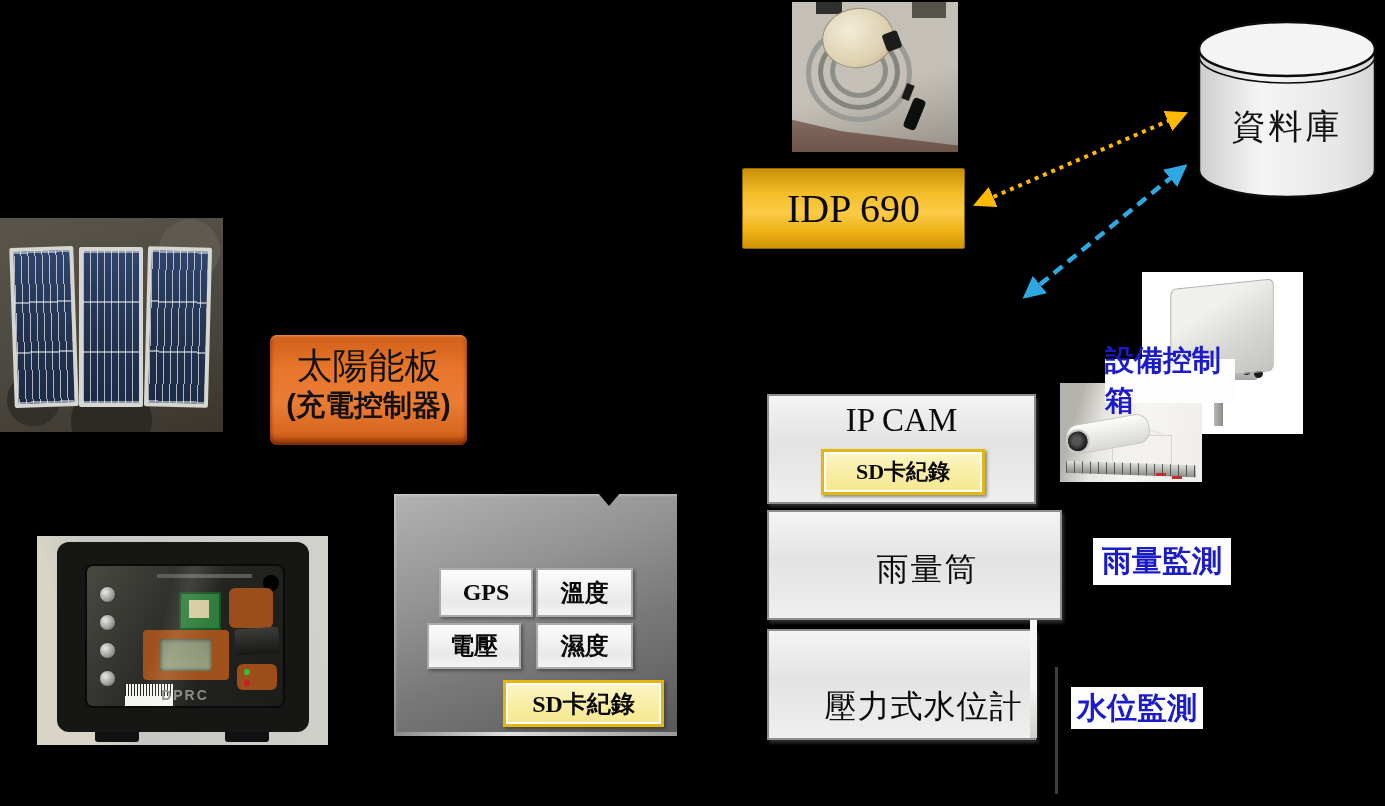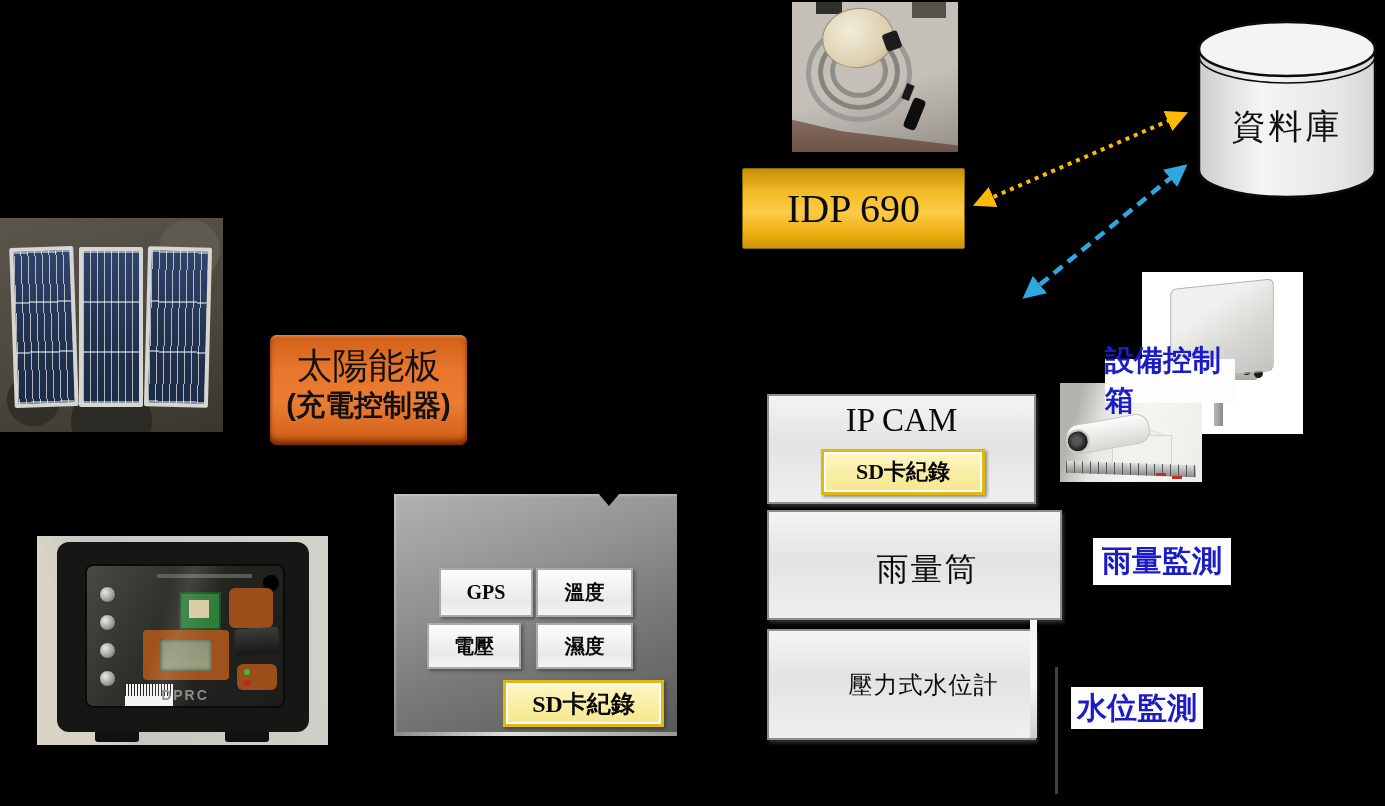--- a/index.html
+++ b/index.html
@@ -63,41 +63,41 @@
   
   #control-box{left:394px;top:494px;width:283px;height:242px;
     background:linear-gradient(160deg,#b2b2b2 0%,#939393 35%,#787878 62%,#585858 100%);
     box-shadow:inset 2px 2px 2px rgba(255,255,255,.25);}
   #control-box::after{content:"";position:absolute;left:0;bottom:0;width:100%;height:4px;
     background:linear-gradient(90deg,#8a8a8a,#e0e0e0 40%,#9a9a9a);}
   #control-notch{left:598px;top:493px;width:0;height:0;border-left:11px solid transparent;border-right:11px solid transparent;border-top:13px solid #000;}
   #control-title{position:absolute;left:0;top:12px;width:100%;text-align:center;font-size:31px;color:#0c0c0c;letter-spacing:2px;}
   .wcell{position:absolute;border:2px solid #aaa;box-shadow:2px 2px 3px rgba(40,40,40,.5);
     background:linear-gradient(180deg,#fdfdfd,#e9e9e9 70%,#f4f4f4);
-    display:flex;align-items:center;justify-content:center;font-weight:bold;font-size:20px;color:#0a0a0a;}
+    display:flex;align-items:center;justify-content:center;font-weight:bold;font-size:24px;color:#0a0a0a;}
   #cell-gps{left:45px;top:74px;width:90px;height:45px;}
   #cell-temp{left:142px;top:74px;width:93px;height:45px;}
   #cell-volt{left:33px;top:129px;width:90px;height:42px;}
   #cell-hum{left:142px;top:129px;width:93px;height:42px;}
   .sdbox{position:absolute;background:linear-gradient(180deg,#fdf6c8,#f8ecA0 60%,#f6e88e);
     border:3px solid #e3b70e;box-shadow:inset 0 0 0 2px #fff, 2px 2px 3px rgba(40,40,40,.5);
     display:flex;align-items:center;justify-content:center;font-weight:bold;color:#0a0a0a;}
   #control-sd{left:109px;top:186px;width:155px;height:41px;font-size:24px;}
 
   
   .lightbox{position:absolute;left:767px;width:265px;border:2px solid #8e8e8e;
     background:linear-gradient(180deg,#f4f4f4,#e3e3e3 45%,#efefef);
     box-shadow:2px 3px 3px rgba(130,130,130,.35);color:#0b0b0b;text-align:center;}
   #ipcam-box{top:394px;height:106px;}
   #ipcam-box .t{margin-top:6px;font-size:33px;}
   #ipcam-sd{left:52px;top:53px;width:158px;height:40px;font-size:22px;}
   #rain-box{top:510px;height:106px;padding-left:26px;}
   #rain-box .t{margin-top:36px;font-size:32px;letter-spacing:2px;}
   #pressure-box{top:629px;height:107px;}
-  #pressure-box .t{margin-top:38px;font-size:24px;letter-spacing:1px;padding-left:44px;}
+  #pressure-box .t{margin-top:54px;font-size:32px;letter-spacing:1px;padding-left:44px;}
 
   
   #sat-photo{left:792px;top:2px;width:166px;height:150px;
     background:linear-gradient(165deg,#c4c0b8 0 55%,#b0aca4 75%,#948e86);}
   #sat-floor{position:absolute;left:0;bottom:0;width:100%;height:46px;
     background:linear-gradient(180deg,#8c7468,#6e5448);clip-path:polygon(0 100%,0 30%,30% 55%,100% 86%,100% 100%);}
   #sat-obj1{position:absolute;left:24px;top:0;width:26px;height:12px;background:#2f2f2b;}
   #sat-obj2{position:absolute;left:120px;top:0;width:34px;height:16px;background:#55524a;}
   .coil{position:absolute;border-radius:50%;border:5px solid #90908c;}
   #coil1{left:14px;top:22px;width:96px;height:88px;border-color:#9a9a96;}

